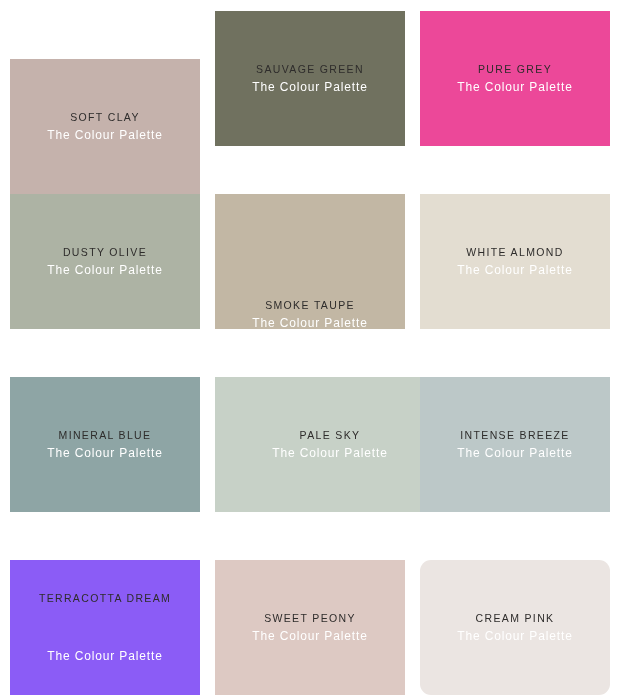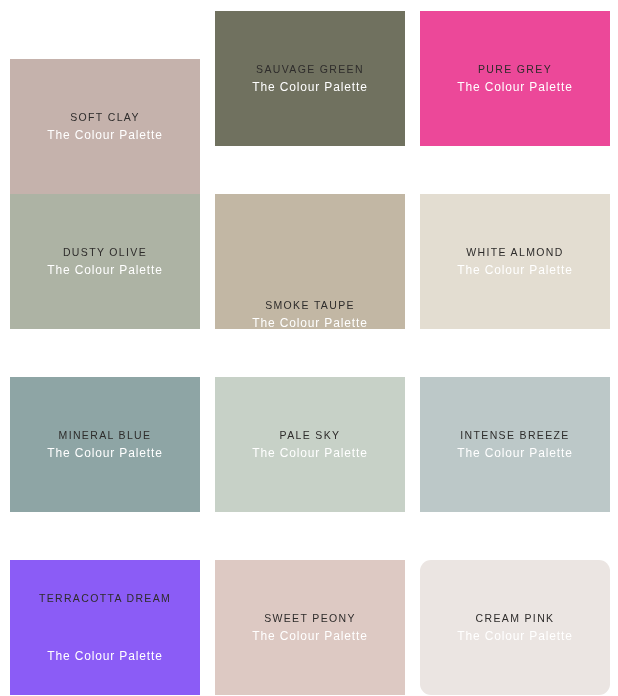--- a/index.html
+++ b/index.html
@@ -79,21 +79,21 @@
       <div class="swatch-subtitle">The Colour Palette</div>
     </div>
     <div class="swatch-card" style="background: rgb(227, 221, 209);">
       <div class="swatch-title">WHITE ALMOND</div>
       <div class="swatch-subtitle">The Colour Palette</div>
     </div>
     <div class="swatch-card" style="background: rgb(142, 165, 165); align-items: center;">
       <div class="swatch-title">MINERAL BLUE</div>
       <div class="swatch-subtitle">The Colour Palette</div>
     </div>
-    <div class="swatch-card" style="background: rgb(199, 209, 199);">
+    <div class="swatch-card" style="background: rgb(199, 209, 199); padding-left: 20px;">
       <div class="swatch-title">PALE SKY</div>
       <div class="swatch-subtitle">The Colour Palette</div>
     </div>
     <div class="swatch-card" style="background: rgb(188, 200, 200);">
       <div class="swatch-title">INTENSE BREEZE</div>
       <div class="swatch-subtitle">The Colour Palette</div>
     </div>
     <div class="swatch-card" style="background: #8b5cf6; gap: 40px;">
       <div class="swatch-title">TERRACOTTA DREAM</div>
       <div class="swatch-subtitle">The Colour Palette</div>

